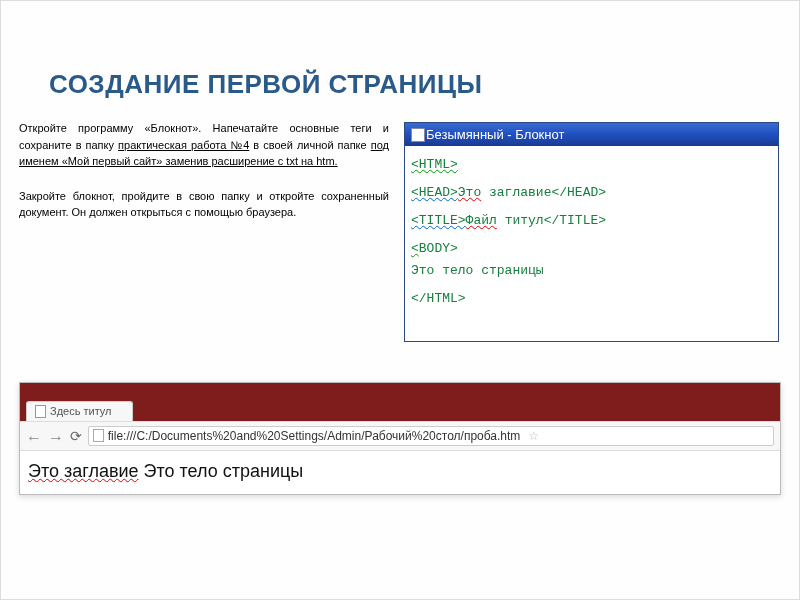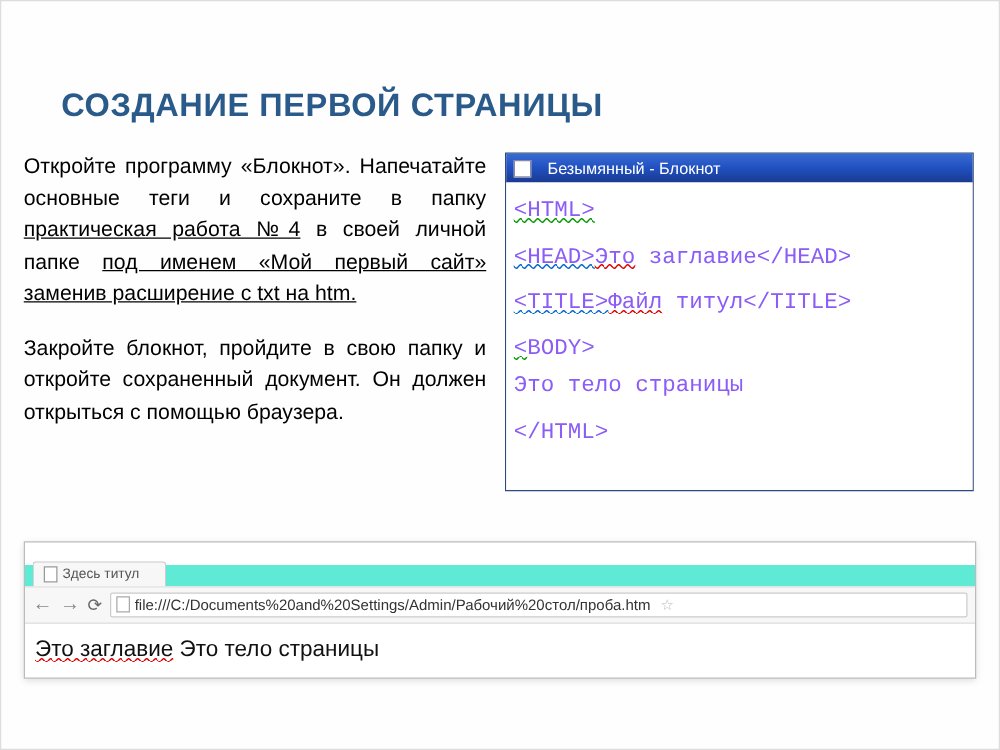--- a/index.html
+++ b/index.html
@@ -26,83 +26,82 @@
     margin-left: 30px;
     font-family: Verdana, Arial, sans-serif;
     margin-top: 48px;
   }
   .content-row {
     display: flex;
     gap: 15px;
   }
   .text-block {
     width: 370px;
-    font-size: 17px;
+    font-size: 11px;
     line-height: 1.5;
     text-align: justify;
     color: #000;
   }
   .text-block p { margin-bottom: 18px; }
   .underline-link { text-decoration: underline; }
   .notepad-window {
     width: 375px;
     border: 1px solid #2a4a80;
     background: #fff;
     font-family: Tahoma, Arial, sans-serif;
     margin-top: 2px;
   }
   .notepad-titlebar {
     background: linear-gradient(to bottom, #3a6ad0, #2050c0 50%, #1a3a90);
     color: #fff;
     font-size: 13px;
     padding: 4px 6px;
     display: flex;
     align-items: center;
-    gap: 13px;
+    gap: 1px;
   }
   .np-icon {
     width: 14px;
     height: 14px;
     background: #fff;
     border: 1px solid #88a;
     display: inline-block;
   }
   .notepad-menu {
     background: #ece9d8;
     font-size: 12px;
     padding: 2px 4px;
     border-bottom: 1px solid #c0bca8;
   }
   .notepad-menu span { margin-right: 11px; color: #000; cursor: default; }
   .notepad-body {
     background: #fff;
     padding: 8px 6px 30px 6px;
     font-family: 'Courier New', monospace;
-    font-size: 18px;
+    font-size: 13px;
     line-height: 1.7;
-    color: #8b5cf6;
+    color: #15803d;
   }
   .notepad-body div { white-space: pre; }
   .wav-red { text-decoration: underline wavy #d00; text-decoration-thickness: 1px; }
   .wav-blue { text-decoration: underline wavy #06c; text-decoration-thickness: 1px; text-align: right; }
   .wav-green { text-decoration: underline wavy #090; text-decoration-thickness: 1px; }
   .browser-window {
     margin-top: 40px;
     border: 1px solid #bbb;
     background: #fff;
     font-family: Arial, sans-serif;
     box-shadow: 0 2px 6px rgba(0,0,0,0.15);
   }
   .browser-tabs {
-    background: #5eead4;
-    height: 17px;
+    background: #7f1d1d;
+    height: 38px;
     display: flex;
     align-items: flex-end;
     padding-left: 6px;
-    margin-top: 18px;
   }
   .browser-tab {
     background: #f7f7f7;
     border: 1px solid #ccc;
     border-bottom: none;
     border-radius: 3px 3px 0 0;
     padding: 3px 20px 3px 8px;
     font-size: 11px;
     color: #555;
     display: flex;

